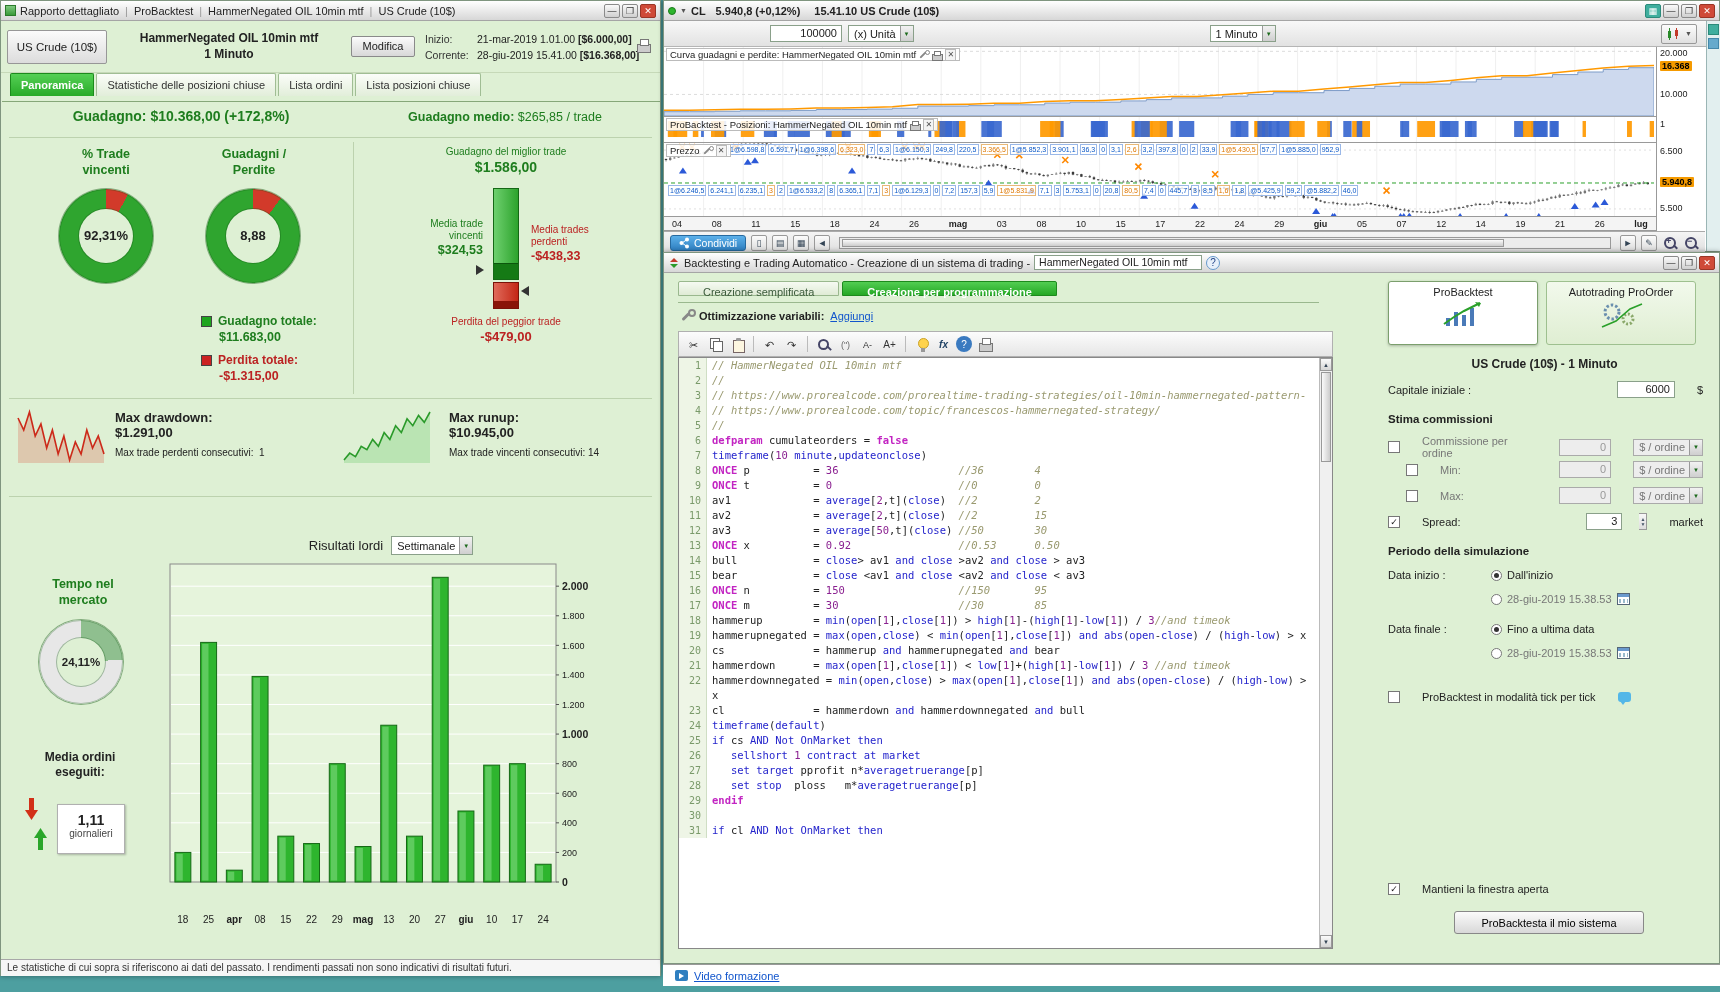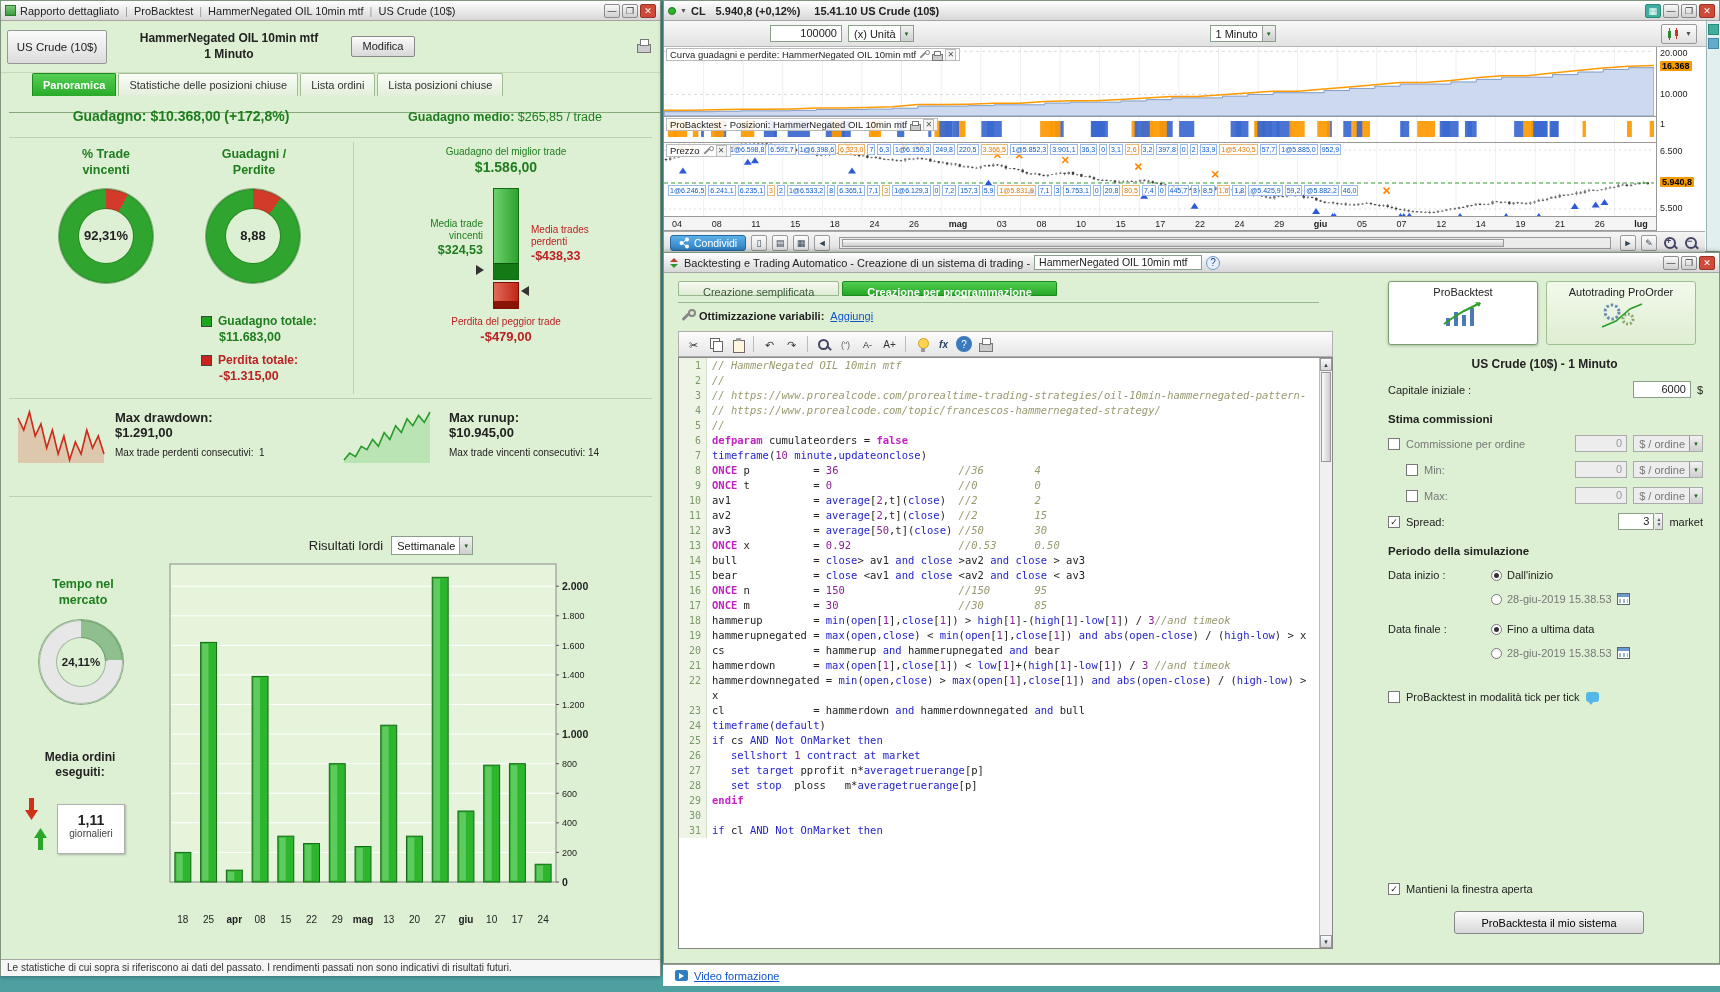--- a/index.html
+++ b/index.html
@@ -16,21 +16,21 @@
 .doc-ic{width:11px;height:11px;background:linear-gradient(#7fc97f,#3a9a3a);border:1px solid #2a7a2a;flex:none}
 .hline{position:absolute;height:1px;background:#bcd2ae}
 .vline{position:absolute;width:1px;background:#bcd2ae}
 
 .rw-head{position:absolute;top:20px;left:0;right:0;height:52px;border-bottom:1px solid #c6d9b8}
 .instr-btn{position:absolute;left:6px;top:9px;width:100px;height:34px;background:linear-gradient(#fbfbfb,#dcdcdc);border:1px solid #979797;border-radius:2px;text-align:center;line-height:32px;font-size:11.5px}
 .sysname{position:absolute;left:112px;top:9px;width:232px;text-align:center;font-weight:bold;font-size:12px;line-height:16px}
 .modify-btn{position:absolute;left:350px;top:15px;width:64px;height:21px;background:linear-gradient(#fbfbfb,#d8d8d8);border:1px solid #8a8a8a;border-radius:2px;text-align:center;line-height:19px}
 .dates{position:absolute;left:424px;top:10px;width:228px;font-size:10.5px;line-height:16px}
 .dates .dl{display:inline-block;width:52px;color:#333}
-.rw-tabs{position:absolute;top:72px;left:8px;right:0;height:40px;padding-left:23px;border-bottom:1px solid #86a779}
+.rw-tabs{position:absolute;top:72px;left:1px;right:0;height:29px;padding-left:8px;border-bottom:1px solid #86a779}
 .rtab{display:inline-block;padding:0 10px;margin-right:2px;height:23px;line-height:22px;background:linear-gradient(#fbfdf9,#e2eeda);border:1px solid #a0bd94;border-bottom:none;border-radius:2px 2px 0 0;color:#333;font-size:11px;vertical-align:bottom}
 .rtab.active{background:linear-gradient(#55d055,#28ab28);color:#fff;font-weight:bold;border-color:#1c8a1c}
 .rw-content{position:absolute;top:97px;left:0;right:0;height:861px}
 .g-label{color:#1e7d1e;font-weight:bold}
 .sumL{position:absolute;left:10px;top:10px;width:340px;text-align:center;font-size:14px}
 .sumR{position:absolute;left:356px;top:12px;width:296px;text-align:center;font-size:12.5px}
 .donut-title{position:absolute;text-align:center;color:#1e7d1e;font-weight:bold;font-size:12.5px;line-height:16px}
 .donut{position:absolute;width:94px;height:94px;border-radius:50%;box-shadow:0 0 0 1px rgba(20,90,20,.45), inset 0 0 0 1px rgba(20,90,20,.3)}
 .donut .hole{position:absolute;left:21%;top:21%;width:58%;height:58%;border-radius:50%;background:#def0d4;box-shadow:0 0 0 1px rgba(20,90,20,.35);display:flex;align-items:center;justify-content:center;font-weight:bold;font-size:13px;color:#222}
 .count-row{height:22px;display:flex;align-items:center;font-size:12px}
@@ -107,21 +107,21 @@
 .c-fn{color:#2424cc}
 .c-num{color:#8a2090}
 .vscroll{position:absolute;right:0;top:0;bottom:0;width:13px;background:#f0f0f0;border-left:1px solid #bbb}
 .vsb{position:absolute;left:0;right:0;height:13px;background:linear-gradient(#fafafa,#d5d5d5);border:1px solid #999;font-size:6px;text-align:center;line-height:12px;color:#345}
 .vthumb{position:absolute;left:1px;right:1px;top:14px;height:90px;background:linear-gradient(90deg,#fafafa,#ccc);border:1px solid #999}
 .cfg{position:absolute;left:712px;top:0;width:337px;bottom:0;font-size:11px}
 .card{position:absolute;top:8px;width:150px;height:64px;border:1px solid #9ec08f;background:linear-gradient(#f2f9ec,#dfeed2);border-radius:3px;text-align:center;padding-top:4px}
 .card.selected{background:#fff;border-color:#7b9f6d;box-shadow:0 1px 3px rgba(0,0,0,.25)}
 .card-label{font-size:11px}
 .instr{position:absolute;left:0;right:0;top:84px;text-align:center;font-weight:bold;font-size:12px}
-.prow{position:absolute;left:12px;right:10px;display:flex;align-items:center;gap:6px}
+.prow{position:absolute;left:12px;right:10px;display:flex;align-items:center;gap:22px}
 .sect{position:absolute;left:12px;font-weight:bold;font-size:11.5px}
 .cb{width:12px;height:12px;border:1px solid #777;background:#fff;display:inline-flex;align-items:center;justify-content:center;font-size:9px;color:#222;flex:none}
 .cb.checked::after{content:"✓"}
 .radio{width:11px;height:11px;border:1px solid #777;border-radius:50%;background:#fff;display:inline-block;flex:none;position:relative}
 .radio.sel::after{content:"";position:absolute;left:2px;top:2px;width:5px;height:5px;background:#333;border-radius:50%}
 .gray{color:#777}
 .disabled{background:#ededed!important;color:#999!important;border-color:#aaa!important}
 .spinner{display:inline-flex;flex-direction:column;font-size:5px;line-height:5px;color:#456;border:1px solid #999;border-left:none;height:17px;justify-content:center;padding:0 1px;background:linear-gradient(#f8f8f8,#ddd);margin-left:-5px}
 .spinner i{font-style:normal}
 .spinner i:first-child::after{content:"▲"}
@@ -185,20 +185,24 @@
       <span class="wbtn close">✕</span>
     </span>
   </header>
   <div class="rw-head">
     <div class="instr-btn">US Crude (10$)</div>
     <div class="sysname">
       <div>HammerNegated OIL 10min mtf</div>
       <div>1 Minuto</div>
     </div>
     <div class="modify-btn">Modifica</div>
+    <div class="dates">
+      <div><span class="dl">Inizio:</span><span>21-mar-2019 1.01.00</span> <b>[$6.000,00]</b></div>
+      <div><span class="dl">Corrente:</span><span>28-giu-2019 15.41.00</span> <b>[$16.368,00]</b></div>
+    </div>
     <span class="tbtn ic-print" style="position:absolute;right:8px;top:15px"></span>
   </div>
   <nav class="rw-tabs" id="rw-tabs"><div class="rtab active">Panoramica</div><div class="rtab">Statistiche delle posizioni chiuse</div><div class="rtab">Lista ordini</div><div class="rtab">Lista posizioni chiuse</div></nav>
   <div class="rw-content">
     <div class="sumL g-label"><span>Guadagno:</span> <span>$10.368,00 (+172,8%)</span></div>
     <div class="sumR"><span class="g-label">Guadagno medio:</span> <span style="color:#1e7d1e">$265,85 / trade</span></div>
     <div class="hline" style="left:8px;right:8px;top:39px"></div>
     <div class="vline" style="left:352px;top:44px;height:252px"></div>
 
     <div class="donut-title" style="left:50px;top:48px;width:110px">

